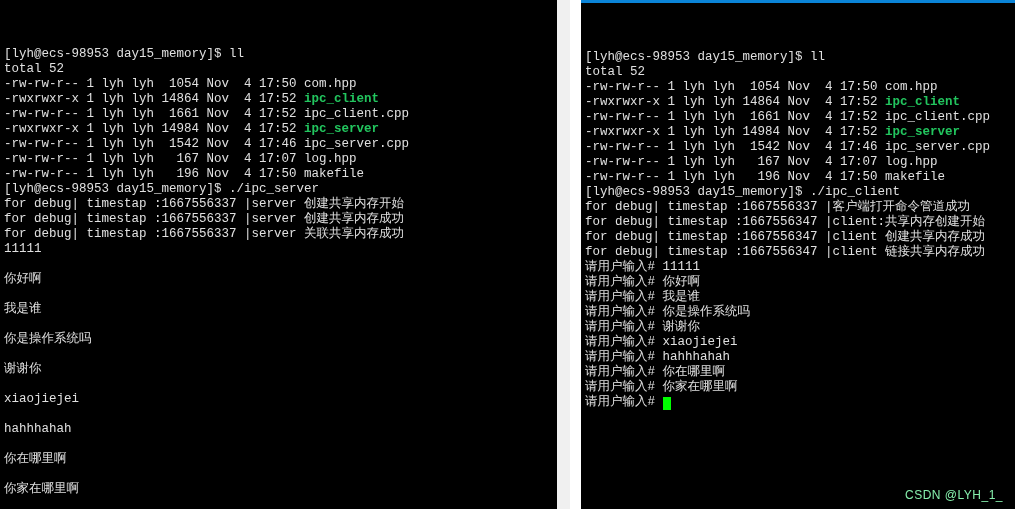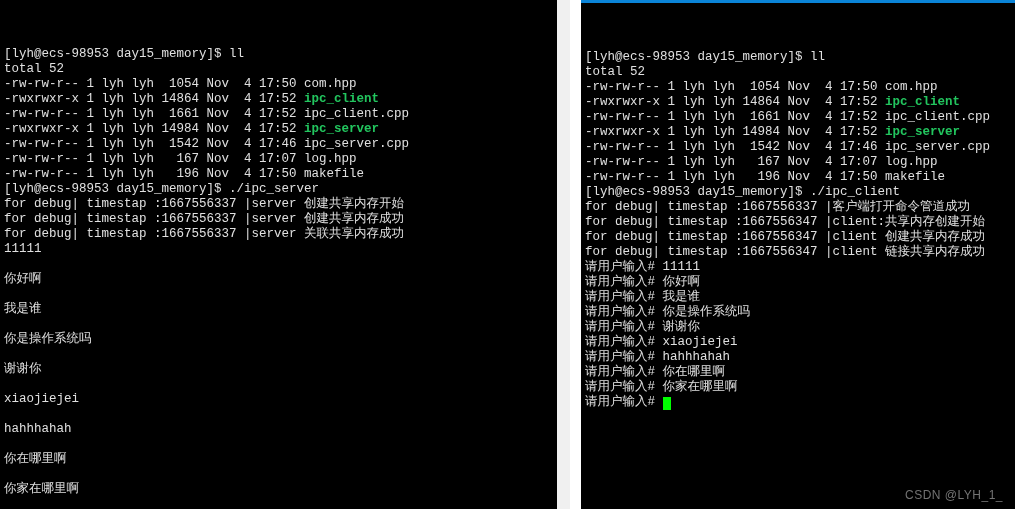--- a/index.html
+++ b/index.html
@@ -49,21 +49,21 @@
   .cursor {
     display: inline-block;
     width: 8px; height: 13px;
     background: #00ff00;
     vertical-align: bottom;
   }
   .watermark {
     position: absolute;
     right: 12px;
     bottom: 6px;
-    color: #737373;
+    color: #86efac;
     font-size: 12px;
     font-family: sans-serif;
     letter-spacing: 0.5px;
     z-index: 5;
   }
 </style>
 </head>
 <body>
 
 <div class="pane left">

